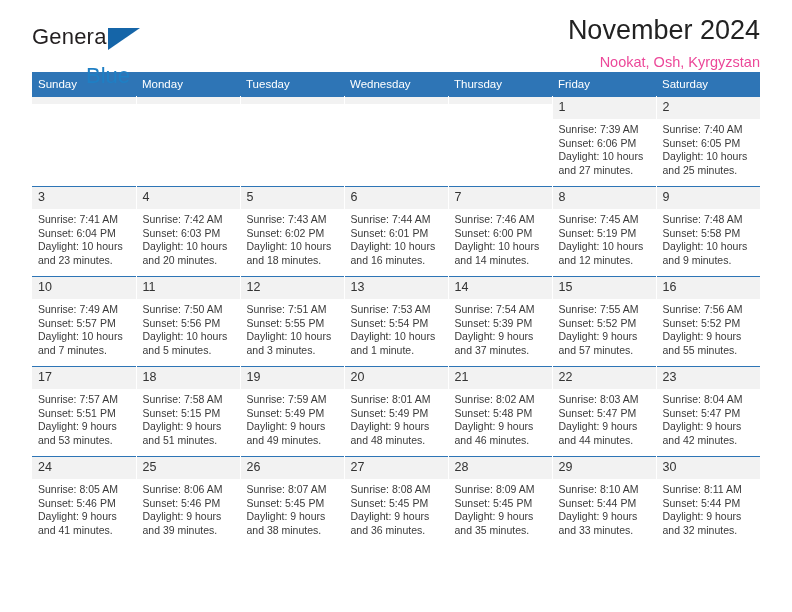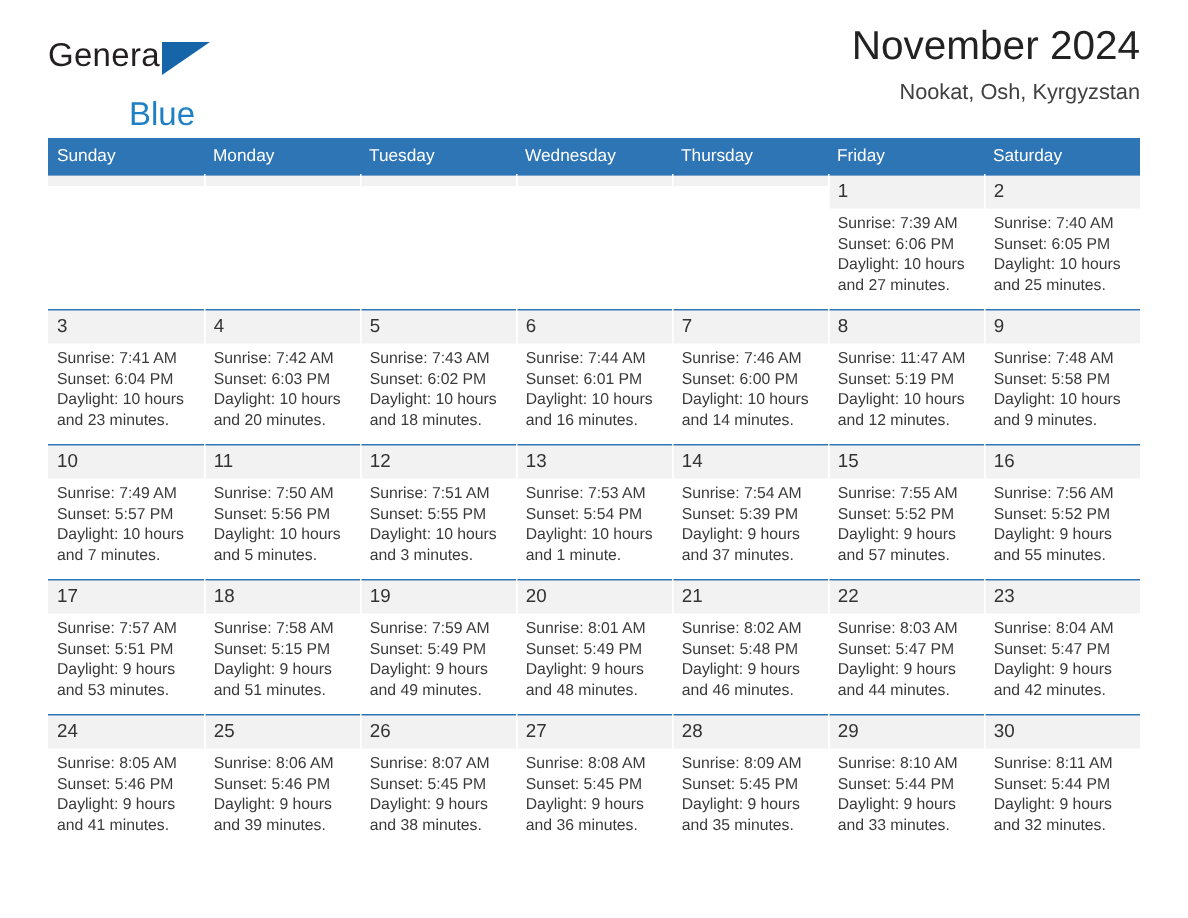--- a/index.html
+++ b/index.html
@@ -71,30 +71,30 @@
   }
   .cal-title {
     font-size: 27px;
     color: #222222;
     line-height: 32px;
     white-space: nowrap;
     margin-left: 12px;
   }
   .cal-subtitle {
     font-size: 14.5px;
-    color: #404040;
+    color: #ec4899;
     line-height: 20px;
     margin-top: 6px;
     white-space: nowrap;
   }
 
   
   .calendar {
     width: 728px;
-    margin-top: 20px;
+    margin-top: 0;
     border-collapse: collapse;
     table-layout: fixed;
   }
 
   .calendar th {
     background: #2e75b6;
     color: #ffffff;
     font-size: 11.5px;
     font-weight: normal;
     text-align: left;
@@ -272,21 +272,21 @@
                 <div>Sunset: 6:00 PM</div>
                 <div>Daylight: 10 hours</div>
                 <div>and 14 minutes.</div>
               </div>
             </div>
           </td>
           <td>
             <div class="cell-inner">
               <div class="daynum">8</div>
               <div class="lines">
-                <div>Sunrise: 11:47 AM</div>
+                <div>Sunrise: 7:45 AM</div>
                 <div>Sunset: 5:19 PM</div>
                 <div>Daylight: 10 hours</div>
                 <div>and 12 minutes.</div>
               </div>
             </div>
           </td>
           <td>
             <div class="cell-inner">
               <div class="daynum">9</div>
               <div class="lines">

